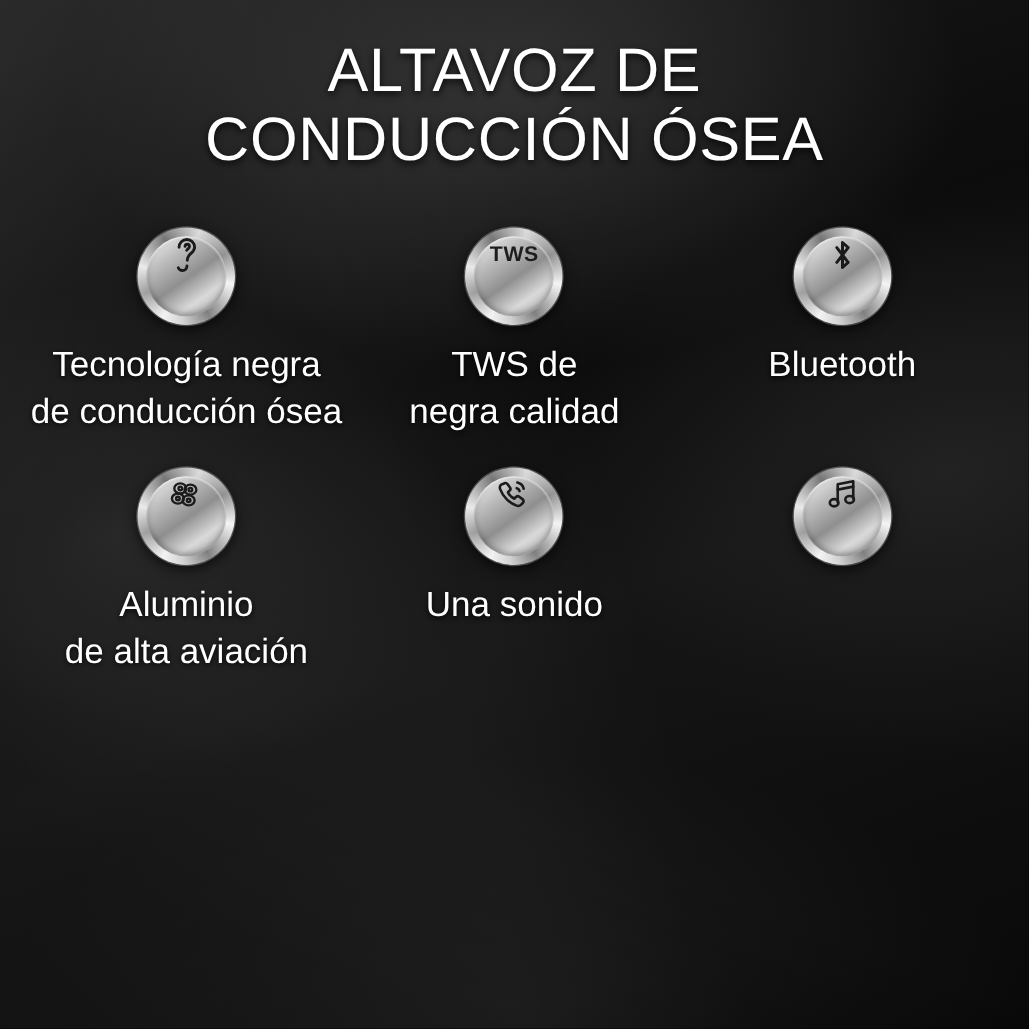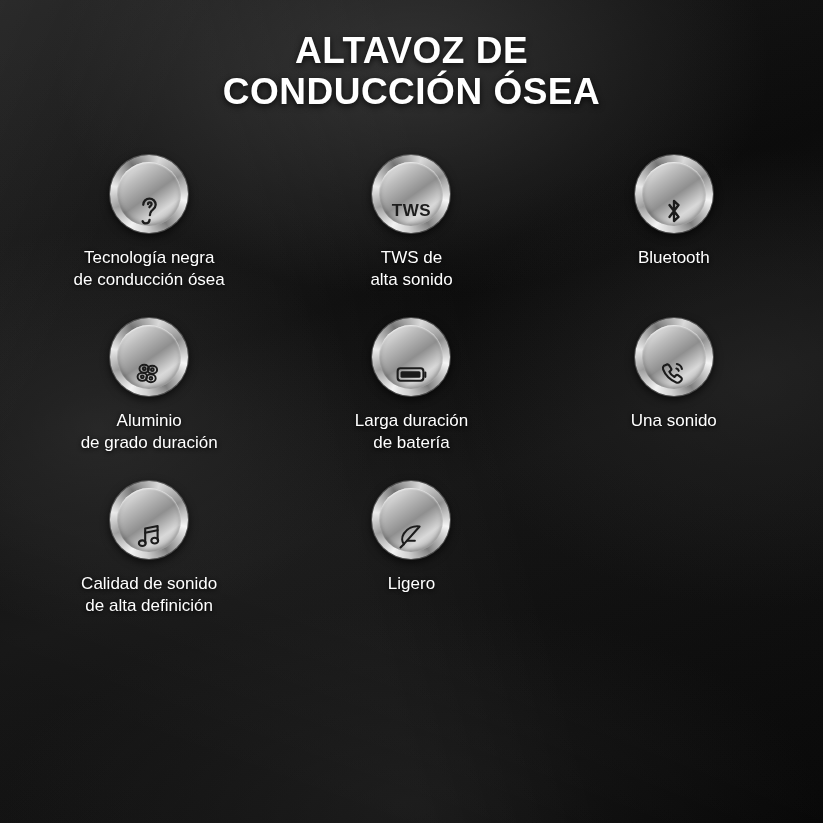--- a/index.html
+++ b/index.html
@@ -41,23 +41,23 @@
   }
 
   .headline {
     position: relative;
     z-index: 2;
     padding: 30px 40px 0;
     text-align: center;
   }
   .headline .line {
     display: block;
-    font-size: 37px;
+    font-size: 49px;
     line-height: 1.12;
-    font-weight: 700;
+    font-weight: 400;
     letter-spacing: 0.5px;
     color: #ffffff;
     text-shadow: 0 2px 6px rgba(0,0,0,0.8);
   }
 
   .grid {
     position: relative;
     z-index: 2;
     margin-top: 42px;
     display: grid;
@@ -73,21 +73,21 @@
     align-items: center;
     justify-content: flex-start;
   }
 
   .badge {
     width: 78px;
     height: 78px;
     border-radius: 50%;
     position: relative;
     display: flex;
-    align-items: flex-end;
+    align-items: flex-start;
     justify-content: center;
     background:
       conic-gradient(from 210deg,
         #f2f2f2 0deg, #9a9a9a 38deg, #e9e9e9 72deg, #6f6f6f 120deg,
         #d8d8d8 166deg, #8c8c8c 210deg, #f4f4f4 250deg, #7a7a7a 300deg,
         #cfcfcf 334deg, #f2f2f2 360deg);
     box-shadow:
       0 0 0 1px rgba(255,255,255,0.25),
       0 3px 10px rgba(0,0,0,0.75),
       inset 0 0 10px rgba(255,255,255,0.25);
@@ -116,21 +116,21 @@
     font-family: "Liberation Sans", sans-serif;
     font-weight: 700;
     font-size: 17px;
     letter-spacing: 0.5px;
     color: #1d1d1d;
   }
 
   .caption {
     margin-top: 14px;
     text-align: center;
-    font-size: 17px;
+    font-size: 28px;
     line-height: 1.32;
     font-weight: 400;
     color: #ffffff;
     text-shadow: 0 1px 4px rgba(0,0,0,0.9);
     max-width: 270px;
   }
   .caption .l2 { display: block; }
 
   
   .col-1 .caption { max-width: 275px; }
@@ -166,21 +166,21 @@
     </div>
 
     <div class="feature col-2">
       <div class="badge">
         <span class="glyph">
           <span class="glyph-text">TWS</span>
         </span>
       </div>
       <div class="caption">
         <span>TWS de</span>
-        <span class="l2">alta sonido</span>
+        <span class="l2">negra calidad</span>
       </div>
     </div>
 
     <div class="feature col-3">
       <div class="badge">
         <span class="glyph">
           <svg viewBox="0 0 44 44" width="40" height="40" fill="none" stroke="#1b1b1b" stroke-width="2.6" stroke-linecap="round" stroke-linejoin="round">
             <path d="M17 15.5L27 28.5 22 33V11l5 4.5L17 28.5"></path>
           </svg>
         </span>
@@ -201,39 +201,24 @@
             <ellipse cx="24" cy="26.5" rx="5" ry="4.2"></ellipse>
             <circle cx="17" cy="16.5" r="1.5"></circle>
             <circle cx="25.5" cy="17.5" r="1.5"></circle>
             <circle cx="15" cy="25" r="1.5"></circle>
             <circle cx="24" cy="26.5" r="1.5"></circle>
           </svg>
         </span>
       </div>
       <div class="caption">
         <span>Aluminio</span>
-        <span class="l2">de grado duración</span>
-      </div>
-    </div>
-
-    <div class="feature col-2">
-      <div class="badge">
-        <span class="glyph">
-          <svg viewBox="0 0 44 44" width="42" height="42" fill="none" stroke="#1b1b1b" stroke-width="2.2" stroke-linecap="round" stroke-linejoin="round">
-            <rect x="8" y="16" width="27" height="13" rx="3"></rect>
-            <rect x="11" y="19" width="21" height="7" rx="1.6" fill="#1b1b1b" stroke="none"></rect>
-            <path d="M37 20.5v4.5"></path>
-          </svg>
-        </span>
-      </div>
-      <div class="caption">
-        <span>Larga duración</span>
-        <span class="l2">de batería</span>
-      </div>
-    </div>
+        <span class="l2">de alta aviación</span>
+      </div>
+    </div>
+
 
 
     <div class="feature col-1">
       <div class="badge">
         <span class="glyph">
           <svg viewBox="0 0 44 44" width="42" height="42" fill="none" stroke="#1b1b1b" stroke-width="2.2" stroke-linecap="round" stroke-linejoin="round">
             <path d="M13.5 12.5c1-.9 2.4-.8 3.2.3l2 2.7c.7.9.6 2.2-.3 3l-1.3 1.1c1 2.4 3 4.4 5.4 5.5l1.1-1.3c.8-.9 2.1-1 3-.3l2.7 2c1.1.8 1.2 2.3.3 3.2l-1.4 1.4c-1 1-2.5 1.3-3.8.8-3.2-1.2-6-3-8.4-5.4-2.4-2.4-4.2-5.2-5.4-8.4-.5-1.3-.2-2.8.8-3.8z"></path>
             <path d="M25 11.5c2.6.5 4.7 2.6 5.3 5.2"></path>
             <path d="M24.5 16.3c1.2.3 2.1 1.2 2.4 2.4"></path>
           </svg>
@@ -248,36 +233,17 @@
       <div class="badge">
         <span class="glyph">
           <svg viewBox="0 0 44 44" width="42" height="42" fill="none" stroke="#1b1b1b" stroke-width="2.2" stroke-linecap="round" stroke-linejoin="round">
             <path d="M18 28V13l13-2.5V25"></path>
             <ellipse cx="15" cy="28.5" rx="3.6" ry="3"></ellipse>
             <ellipse cx="28" cy="25.8" rx="3.6" ry="3"></ellipse>
             <path d="M18 17.5l13-2.5"></path>
           </svg>
         </span>
       </div>
-      <div class="caption">
-        <span>Calidad de sonido</span>
-        <span class="l2">de alta definición</span>
-      </div>
-    </div>
-
-    <div class="feature col-3">
-      <div class="badge">
-        <span class="glyph">
-          <svg viewBox="0 0 44 44" width="42" height="42" fill="none" stroke="#1b1b1b" stroke-width="2.2" stroke-linecap="round" stroke-linejoin="round">
-            <path d="M31 11c-6.5-1-13 2-16.5 7.5C12 22.5 12.5 27 14.5 29.5L31 11z"></path>
-            <path d="M14.5 29.5L11 33"></path>
-            <path d="M18 26h8"></path>
-          </svg>
-        </span>
-      </div>
-      <div class="caption">
-        <span>Ligero</span>
-        <span class="l2"></span>
-      </div>
-    </div>
+    </div>
+
 
   </div>
 </div>
 
 </body></html>

